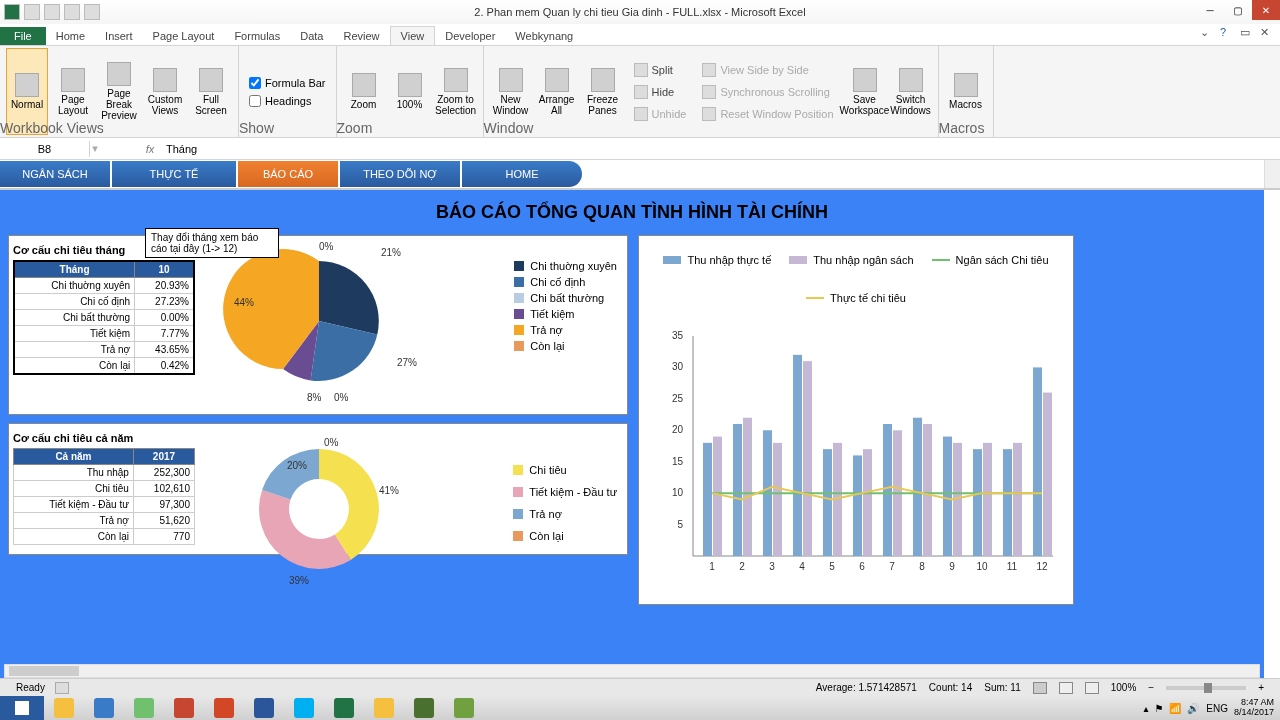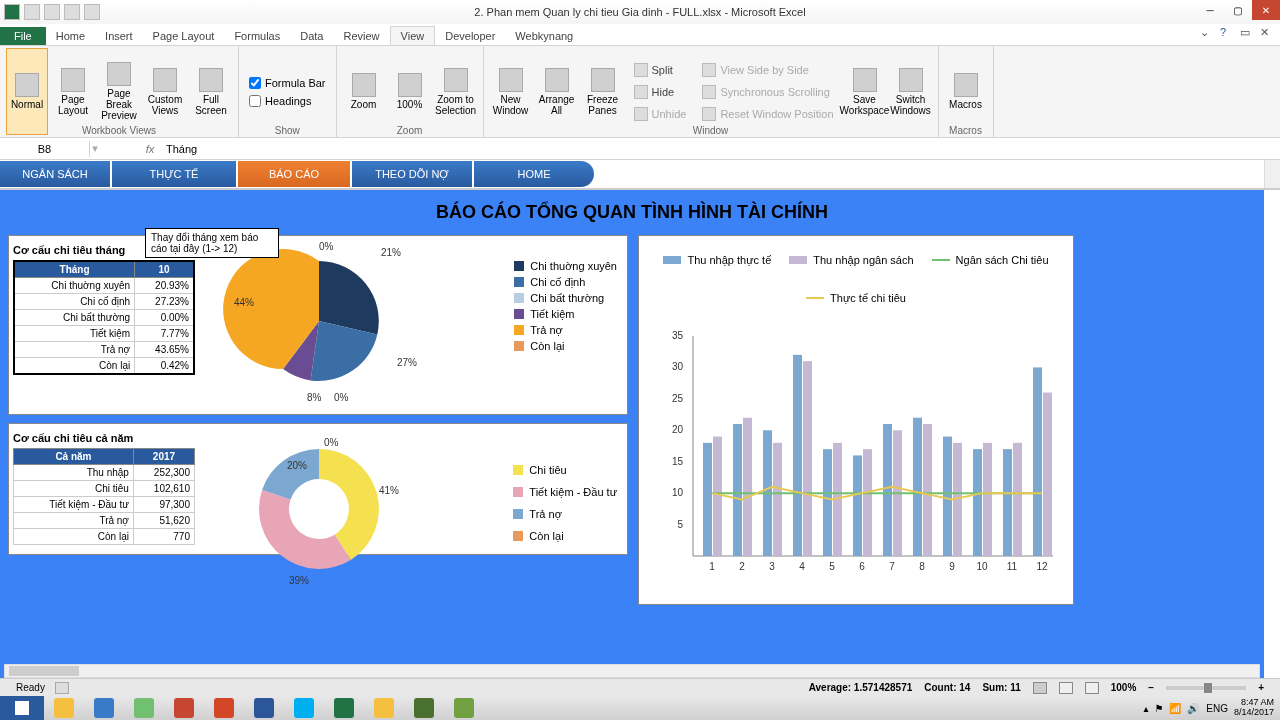--- a/index.html
+++ b/index.html
@@ -18,21 +18,21 @@
 .ribbon-tabs { height: 22px; background: #fff; display: flex; align-items: flex-end; border-bottom: 1px solid #d4d4d4; font-size: 11px; position: relative; }
 .file-tab { background: #217346; color: #fff; padding: 3px 14px; font-size: 11px; cursor: pointer; }
 .rtab { padding: 3px 10px; color: #444; cursor: pointer; }
 .rtab.active { background: #f5f5f5; border: 1px solid #d4d4d4; border-bottom: none; }
 .ribbon-right { position: absolute; right: 6px; top: 2px; display: flex; gap: 6px; }
 .ribbon-right span { width: 14px; height: 14px; font-size: 11px; color: #555; cursor: pointer; }
 
 
 .ribbon { height: 92px; background: #f5f5f5; border-bottom: 1px solid #d4d4d4; display: flex; font-size: 10px; }
 .rgroup { border-right: 1px solid #d4d4d4; padding: 2px 6px; display: flex; flex-direction: column; position: relative; }
-.rgroup-label { position: absolute; bottom: 1px; left: 0; right: 0; text-align: center; font-size: 10px; color: #666; margin-top: 13px; }
+.rgroup-label { position: absolute; bottom: 1px; left: 0; right: 0; text-align: left; font-size: 14px; color: #666; margin-top: 13px; }
 .rgroup-body { display: flex; gap: 4px; flex: 1; }
 .bigbtn { width: 42px; display: flex; flex-direction: column; align-items: center; justify-content: center; gap: 2px; padding: 2px; cursor: pointer; }
 .bigbtn.active { background: #fce8b8; border: 1px solid #e8a33d; }
 .bigbtn .ico { width: 24px; height: 24px; background: #d0d0d0; border: 1px solid #aaa; }
 .bigbtn .lbl { text-align: center; font-size: 10px; line-height: 1.1; }
 .chk-col { display: flex; flex-direction: column; justify-content: center; gap: 6px; padding: 0 4px; }
 .chk { display: flex; align-items: center; gap: 4px; font-size: 11px; }
 .chk input { width: 12px; height: 12px; }
 .smallbtn { display: flex; align-items: center; gap: 4px; font-size: 11px; padding: 1px 2px; color: #444; cursor: pointer; }
 .smallbtn .ico { width: 14px; height: 14px; background: #ddd; border: 1px solid #bbb; }
@@ -74,21 +74,21 @@
 
 .pie-section { flex: 1; position: relative; }
 .legend { position: absolute; right: 10px; top: 20px; font-size: 11px; }
 .legend-item { display: flex; align-items: center; gap: 6px; margin: 4px 0; }
 .legend-sw { width: 10px; height: 10px; }
 
 svg text { font-size: 10px; fill: #333; }
 
 
 .statusbar { position: absolute; bottom: 24px; left: 0; right: 0; height: 18px; background: #e8e8e8; border-top: 1px solid #ccc; display: flex; align-items: center; font-size: 10px; padding: 0 16px; }
-.statusbar .right { margin-left: auto; display: flex; gap: 12px; align-items: center; font-weight: bold; }
+.statusbar .right { margin-left: auto; display: flex; gap: 12px; align-items: center; }
 .zoom-slider { width: 80px; height: 4px; background: #ccc; position: relative; }
 .zoom-thumb { position: absolute; left: 38px; top: -3px; width: 8px; height: 10px; background: #888; }
 
 .hscroll { position: absolute; bottom: 42px; left: 4px; right: 20px; height: 14px; background: #f0f0f0; border: 1px solid #ddd; }
 .hscroll-thumb { position: absolute; left: 4px; width: 70px; top: 1px; height: 10px; background: #cdcdcd; }
 
 
 .taskbar { position: absolute; bottom: 0; left: 0; right: 0; height: 24px; background: linear-gradient(#e8e8e8, #d0d0d0); display: flex; align-items: center; }
 .start { width: 44px; height: 24px; background: #2a5a9e; display: flex; align-items: center; justify-content: center; }
 .start-logo { width: 14px; height: 14px; background: #fff; }
@@ -271,21 +271,21 @@
   <div class="namebox">B8</div>
   <div style="width:10px;text-align:center;color:#aaa">▾</div>
   <div style="width:40px"></div>
   <div class="fx">fx</div>
   <div class="formula-input">Tháng</div>
 </div>
 
 <div class="sheet-nav">
   <div class="navtab blue" style="width:110px;justify-content:center">NGÂN SÁCH</div>
   <div class="navtab blue" style="width:124px;justify-content:center">THỰC TẾ</div>
-  <div class="navtab orange" style="width:112px;justify-content:center">BÁO CÁO</div>
+  <div class="navtab orange" style="width:100px;justify-content:center">BÁO CÁO</div>
   <div class="navtab blue" style="width:120px;justify-content:center">THEO DÕI NỢ</div>
   <div class="navtab blue" style="width:120px;justify-content:center;border-radius:0 14px 14px 0">HOME</div>
   <div class="scrollbar-v"></div>
 </div>
 
 <div class="content">
   <div class="report-title">BÁO CÁO TỔNG QUAN TÌNH HÌNH TÀI CHÍNH</div>
   <div class="panels">
     <div class="left-col">
 

